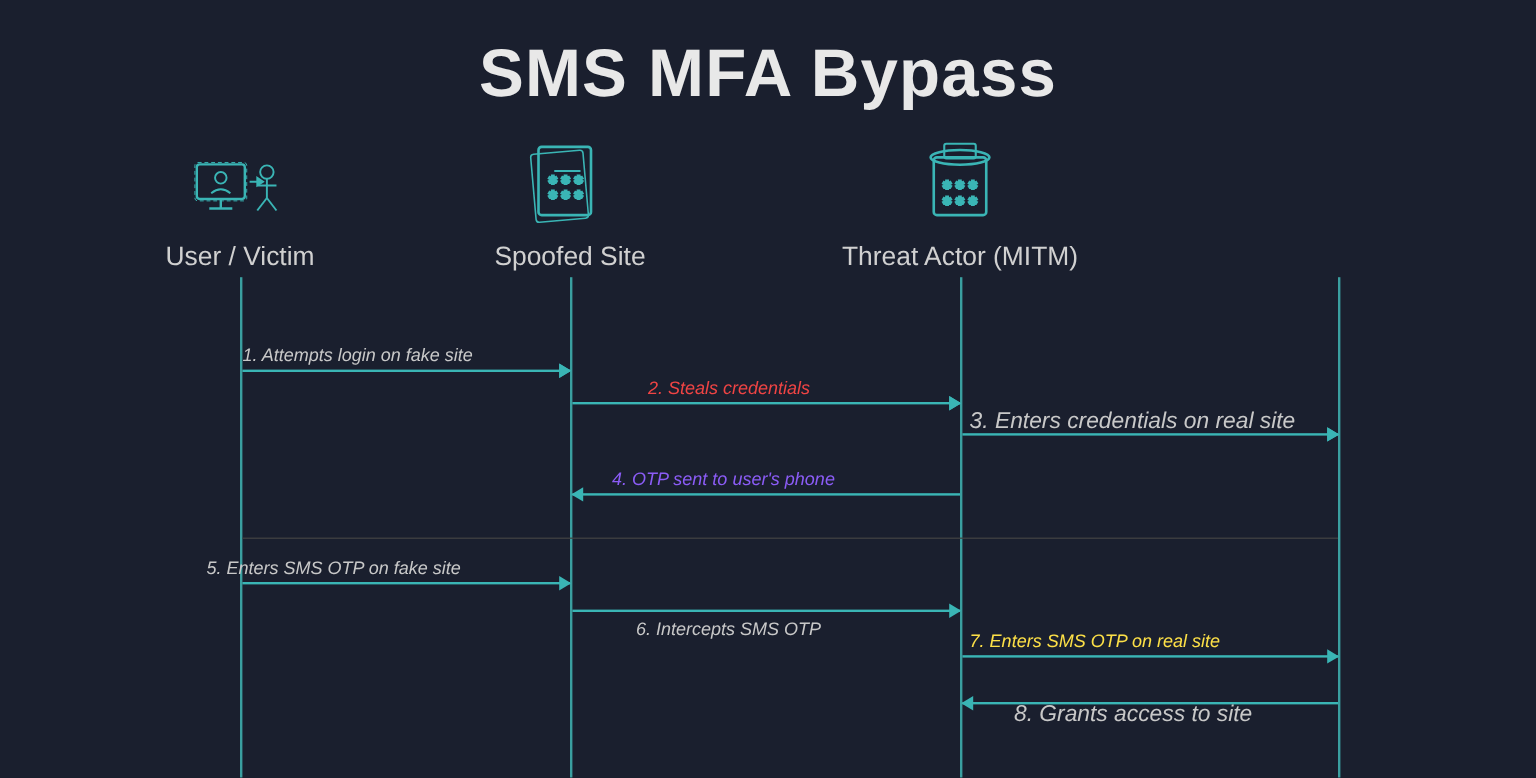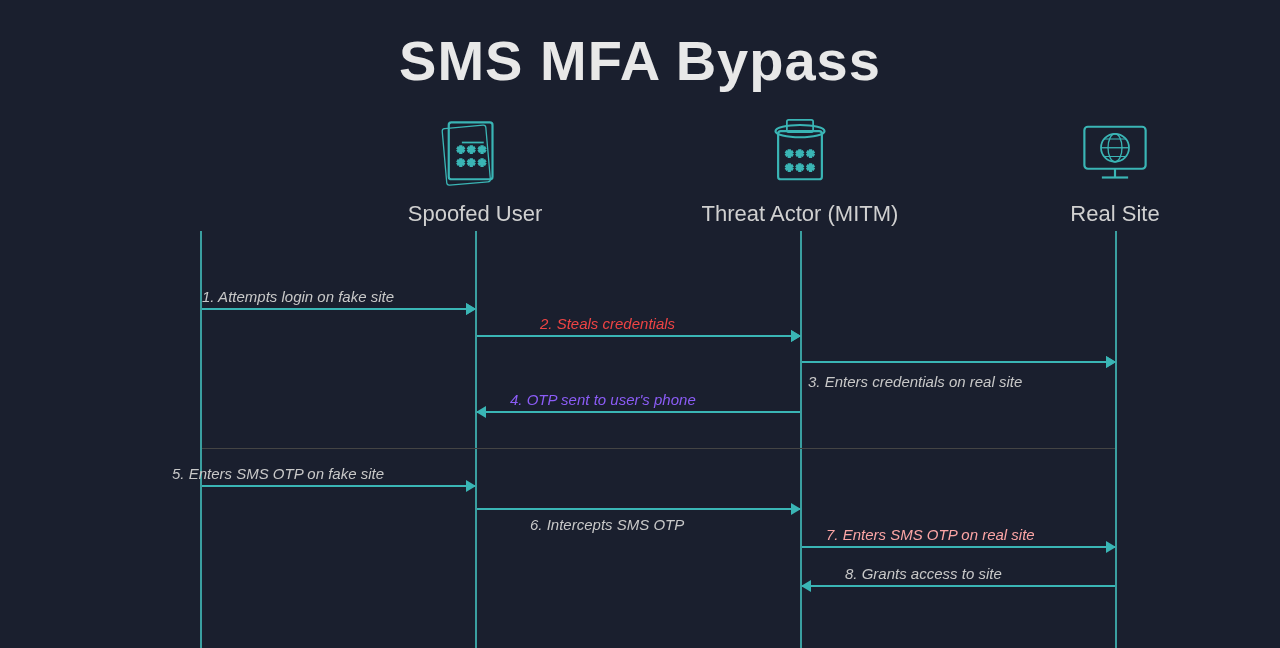--- a/index.html
+++ b/index.html
@@ -93,72 +93,79 @@
       stroke-width: 2;
     }
   </style>
 </head>
 <body>
 
 <div class="page-title">SMS MFA Bypass</div>
 
 <div class="diagram-area">
 
+  <div class="col col-user">
+    <div class="icon-box">
+      <svg class="icon" viewBox="0 0 100 80">
+
+        <rect x="5" y="20" width="50" height="36" rx="3" stroke="#3ab5b5" stroke-width="2.5"></rect>
+        <line x1="30" y1="56" x2="30" y2="66" stroke="#3ab5b5" stroke-width="2.5"></line>
+        <line x1="18" y1="66" x2="42" y2="66" stroke="#3ab5b5" stroke-width="2.5"></line>
+
+        <circle cx="30" cy="34" r="6" stroke="#3ab5b5" stroke-width="2"></circle>
+        <path d="M20 50 Q30 42 40 50" stroke="#3ab5b5" stroke-width="2" fill="none"></path>
+
+        <rect x="3" y="18" width="54" height="40" rx="3" stroke="#3ab5b5" stroke-width="1" stroke-dasharray="4,3" fill="none"></rect>
+
+        <circle cx="78" cy="28" r="7" stroke="#3ab5b5" stroke-width="2"></circle>
+        <line x1="78" y1="35" x2="78" y2="55" stroke="#3ab5b5" stroke-width="2"></line>
+        <line x1="68" y1="42" x2="88" y2="42" stroke="#3ab5b5" stroke-width="2"></line>
+        <line x1="78" y1="55" x2="68" y2="68" stroke="#3ab5b5" stroke-width="2"></line>
+        <line x1="78" y1="55" x2="88" y2="68" stroke="#3ab5b5" stroke-width="2"></line>
+
+        <line x1="60" y1="38" x2="70" y2="38" stroke="#3ab5b5" stroke-width="2"></line>
+        <polygon points="68,34 74,38 68,42" fill="#3ab5b5"></polygon>
+      </svg>
+    </div>
+    <div class="col-label">User / Victim</div>
+  </div>
 
   <div class="col col-spoofed">
     <div class="icon-box">
       <svg class="icon" viewBox="0 0 80 80">
 
         <rect x="10" y="5" width="50" height="65" rx="3" stroke="#3ab5b5" stroke-width="2.5"></rect>
         <line x1="25" y1="28" x2="50" y2="28" stroke="#3ab5b5" stroke-width="2"></line>
 
         <text x="19" y="40" fill="#3ab5b5" font-size="11" font-family="Arial">✱ ✱ ✱</text>
         <text x="19" y="55" fill="#3ab5b5" font-size="11" font-family="Arial">✱ ✱ ✱</text>
 
         <rect x="5" y="10" width="50" height="65" rx="3" stroke="#3ab5b5" stroke-width="1.5" fill="none" transform="rotate(-5,30,42)"></rect>
       </svg>
     </div>
-    <div class="col-label">Spoofed User</div>
+    <div class="col-label">Spoofed Site</div>
   </div>
 
   <div class="col col-threat">
     <div class="icon-box">
       <svg class="icon" viewBox="0 0 90 80">
 
         <rect x="20" y="15" width="50" height="55" rx="3" stroke="#3ab5b5" stroke-width="2.5"></rect>
 
         <ellipse cx="45" cy="15" rx="28" ry="7" stroke="#3ab5b5" stroke-width="2.5" fill="none"></ellipse>
 
         <rect x="30" y="2" width="30" height="14" rx="2" stroke="#3ab5b5" stroke-width="2" fill="none"></rect>
 
         <text x="28" y="45" fill="#3ab5b5" font-size="11" font-family="Arial">✱ ✱ ✱</text>
         <text x="28" y="60" fill="#3ab5b5" font-size="11" font-family="Arial">✱ ✱ ✱</text>
       </svg>
     </div>
     <div class="col-label">Threat Actor (MITM)</div>
   </div>
 
-  <div class="col col-real">
-    <div class="icon-box">
-      <svg class="icon" viewBox="0 0 90 80">
-
-        <rect x="10" y="10" width="70" height="48" rx="4" stroke="#3ab5b5" stroke-width="2.5"></rect>
-
-        <circle cx="45" cy="34" r="16" stroke="#3ab5b5" stroke-width="2"></circle>
-        <ellipse cx="45" cy="34" rx="8" ry="16" stroke="#3ab5b5" stroke-width="1.5" fill="none"></ellipse>
-        <line x1="29" y1="34" x2="61" y2="34" stroke="#3ab5b5" stroke-width="1.5"></line>
-        <line x1="32" y1="24" x2="58" y2="24" stroke="#3ab5b5" stroke-width="1.2"></line>
-        <line x1="32" y1="44" x2="58" y2="44" stroke="#3ab5b5" stroke-width="1.2"></line>
-
-        <line x1="45" y1="58" x2="45" y2="68" stroke="#3ab5b5" stroke-width="2.5"></line>
-        <line x1="30" y1="68" x2="60" y2="68" stroke="#3ab5b5" stroke-width="2.5"></line>
-      </svg>
-    </div>
-    <div class="col-label">Real Site</div>
-  </div>
 
   <div class="vline" style="left: 200px; top: 118px; height: 530px;"></div>
   <div class="vline" style="left: 475px; top: 118px; height: 530px;"></div>
   <div class="vline" style="left: 800px; top: 118px; height: 530px;"></div>
   <div class="vline" style="left: 1115px; top: 118px; height: 530px;"></div>
 
   <div style="position:absolute; top:195px; left:202px; width:273px; display:flex; align-items:center;">
     <div class="arrow-line right" style="width:100%; height:2px; background:#3ab5b5; position:relative;">
       <div style="position:absolute;right:-1px;top:-5px;border-left:10px solid #3ab5b5;border-top:6px solid transparent;border-bottom:6px solid transparent;"></div>
     </div>
@@ -170,21 +177,21 @@
       <div style="position:absolute;right:-1px;top:-5px;border-left:10px solid #3ab5b5;border-top:6px solid transparent;border-bottom:6px solid transparent;"></div>
     </div>
   </div>
   <div style="position:absolute; top:202px; left:540px; font-style:italic; font-size:15px; color:#ef4444;">2. Steals credentials</div>
 
   <div style="position:absolute; top:248px; left:802px; width:313px; display:flex; align-items:center;">
     <div class="arrow-line right" style="width:100%; height:2px; background:#3ab5b5; position:relative;">
       <div style="position:absolute;right:-1px;top:-5px;border-left:10px solid #3ab5b5;border-top:6px solid transparent;border-bottom:6px solid transparent;"></div>
     </div>
   </div>
-  <div style="position:absolute; top:228px; left:808px; font-style:italic; font-size:15px; color:#c8c8c8;margin-top:32px;">3. Enters credentials on real site</div>
+  <div style="position:absolute; top:228px; left:808px; font-style:italic; font-size:19px; color:#c8c8c8;">3. Enters credentials on real site</div>
 
   <div style="position:absolute; top:298px; left:477px; width:323px; display:flex; align-items:center;">
     <div style="width:100%; height:2px; background:#3ab5b5; position:relative;">
       <div style="position:absolute;left:-1px;top:-5px;border-right:10px solid #3ab5b5;border-top:6px solid transparent;border-bottom:6px solid transparent;"></div>
     </div>
   </div>
   <div style="position:absolute; top:278px; left:510px; font-style:italic; font-size:15px; color:#8b5cf6;">4. OTP sent to user's phone</div>
 
   <div style="position:absolute; top:335px; left:202px; width:913px; height:1px; background:#444;"></div>
 
@@ -200,22 +207,22 @@
       <div style="position:absolute;right:-1px;top:-5px;border-left:10px solid #3ab5b5;border-top:6px solid transparent;border-bottom:6px solid transparent;"></div>
     </div>
   </div>
   <div style="position:absolute; top:375px; left:530px; font-style:italic; font-size:15px; color:#c8c8c8;margin-top:28px;">6. Intercepts SMS OTP</div>
 
   <div style="position:absolute; top:433px; left:802px; width:313px; display:flex; align-items:center;">
     <div style="width:100%; height:2px; background:#3ab5b5; position:relative;">
       <div style="position:absolute;right:-1px;top:-5px;border-left:10px solid #3ab5b5;border-top:6px solid transparent;border-bottom:6px solid transparent;"></div>
     </div>
   </div>
-  <div style="position:absolute; top:413px; left:808px; font-style:italic; font-size:15px; color:#fca5a5;margin-left:18px;">7. Enters SMS OTP on real site</div>
+  <div style="position:absolute; top:413px; left:808px; font-style:italic; font-size:15px; color:#fde047;">7. Enters SMS OTP on real site</div>
 
   <div style="position:absolute; top:472px; left:802px; width:313px; display:flex; align-items:center;">
     <div style="width:100%; height:2px; background:#3ab5b5; position:relative;">
       <div style="position:absolute;left:-1px;top:-5px;border-right:10px solid #3ab5b5;border-top:6px solid transparent;border-bottom:6px solid transparent;"></div>
     </div>
   </div>
-  <div style="position:absolute; top:452px; left:845px; font-style:italic; font-size:15px; color:#c8c8c8;">8. Grants access to site</div>
+  <div style="position:absolute; top:472px; left:845px; font-style:italic; font-size:19px; color:#c8c8c8;">8. Grants access to site</div>
 
 </div>
 
 </body></html>

